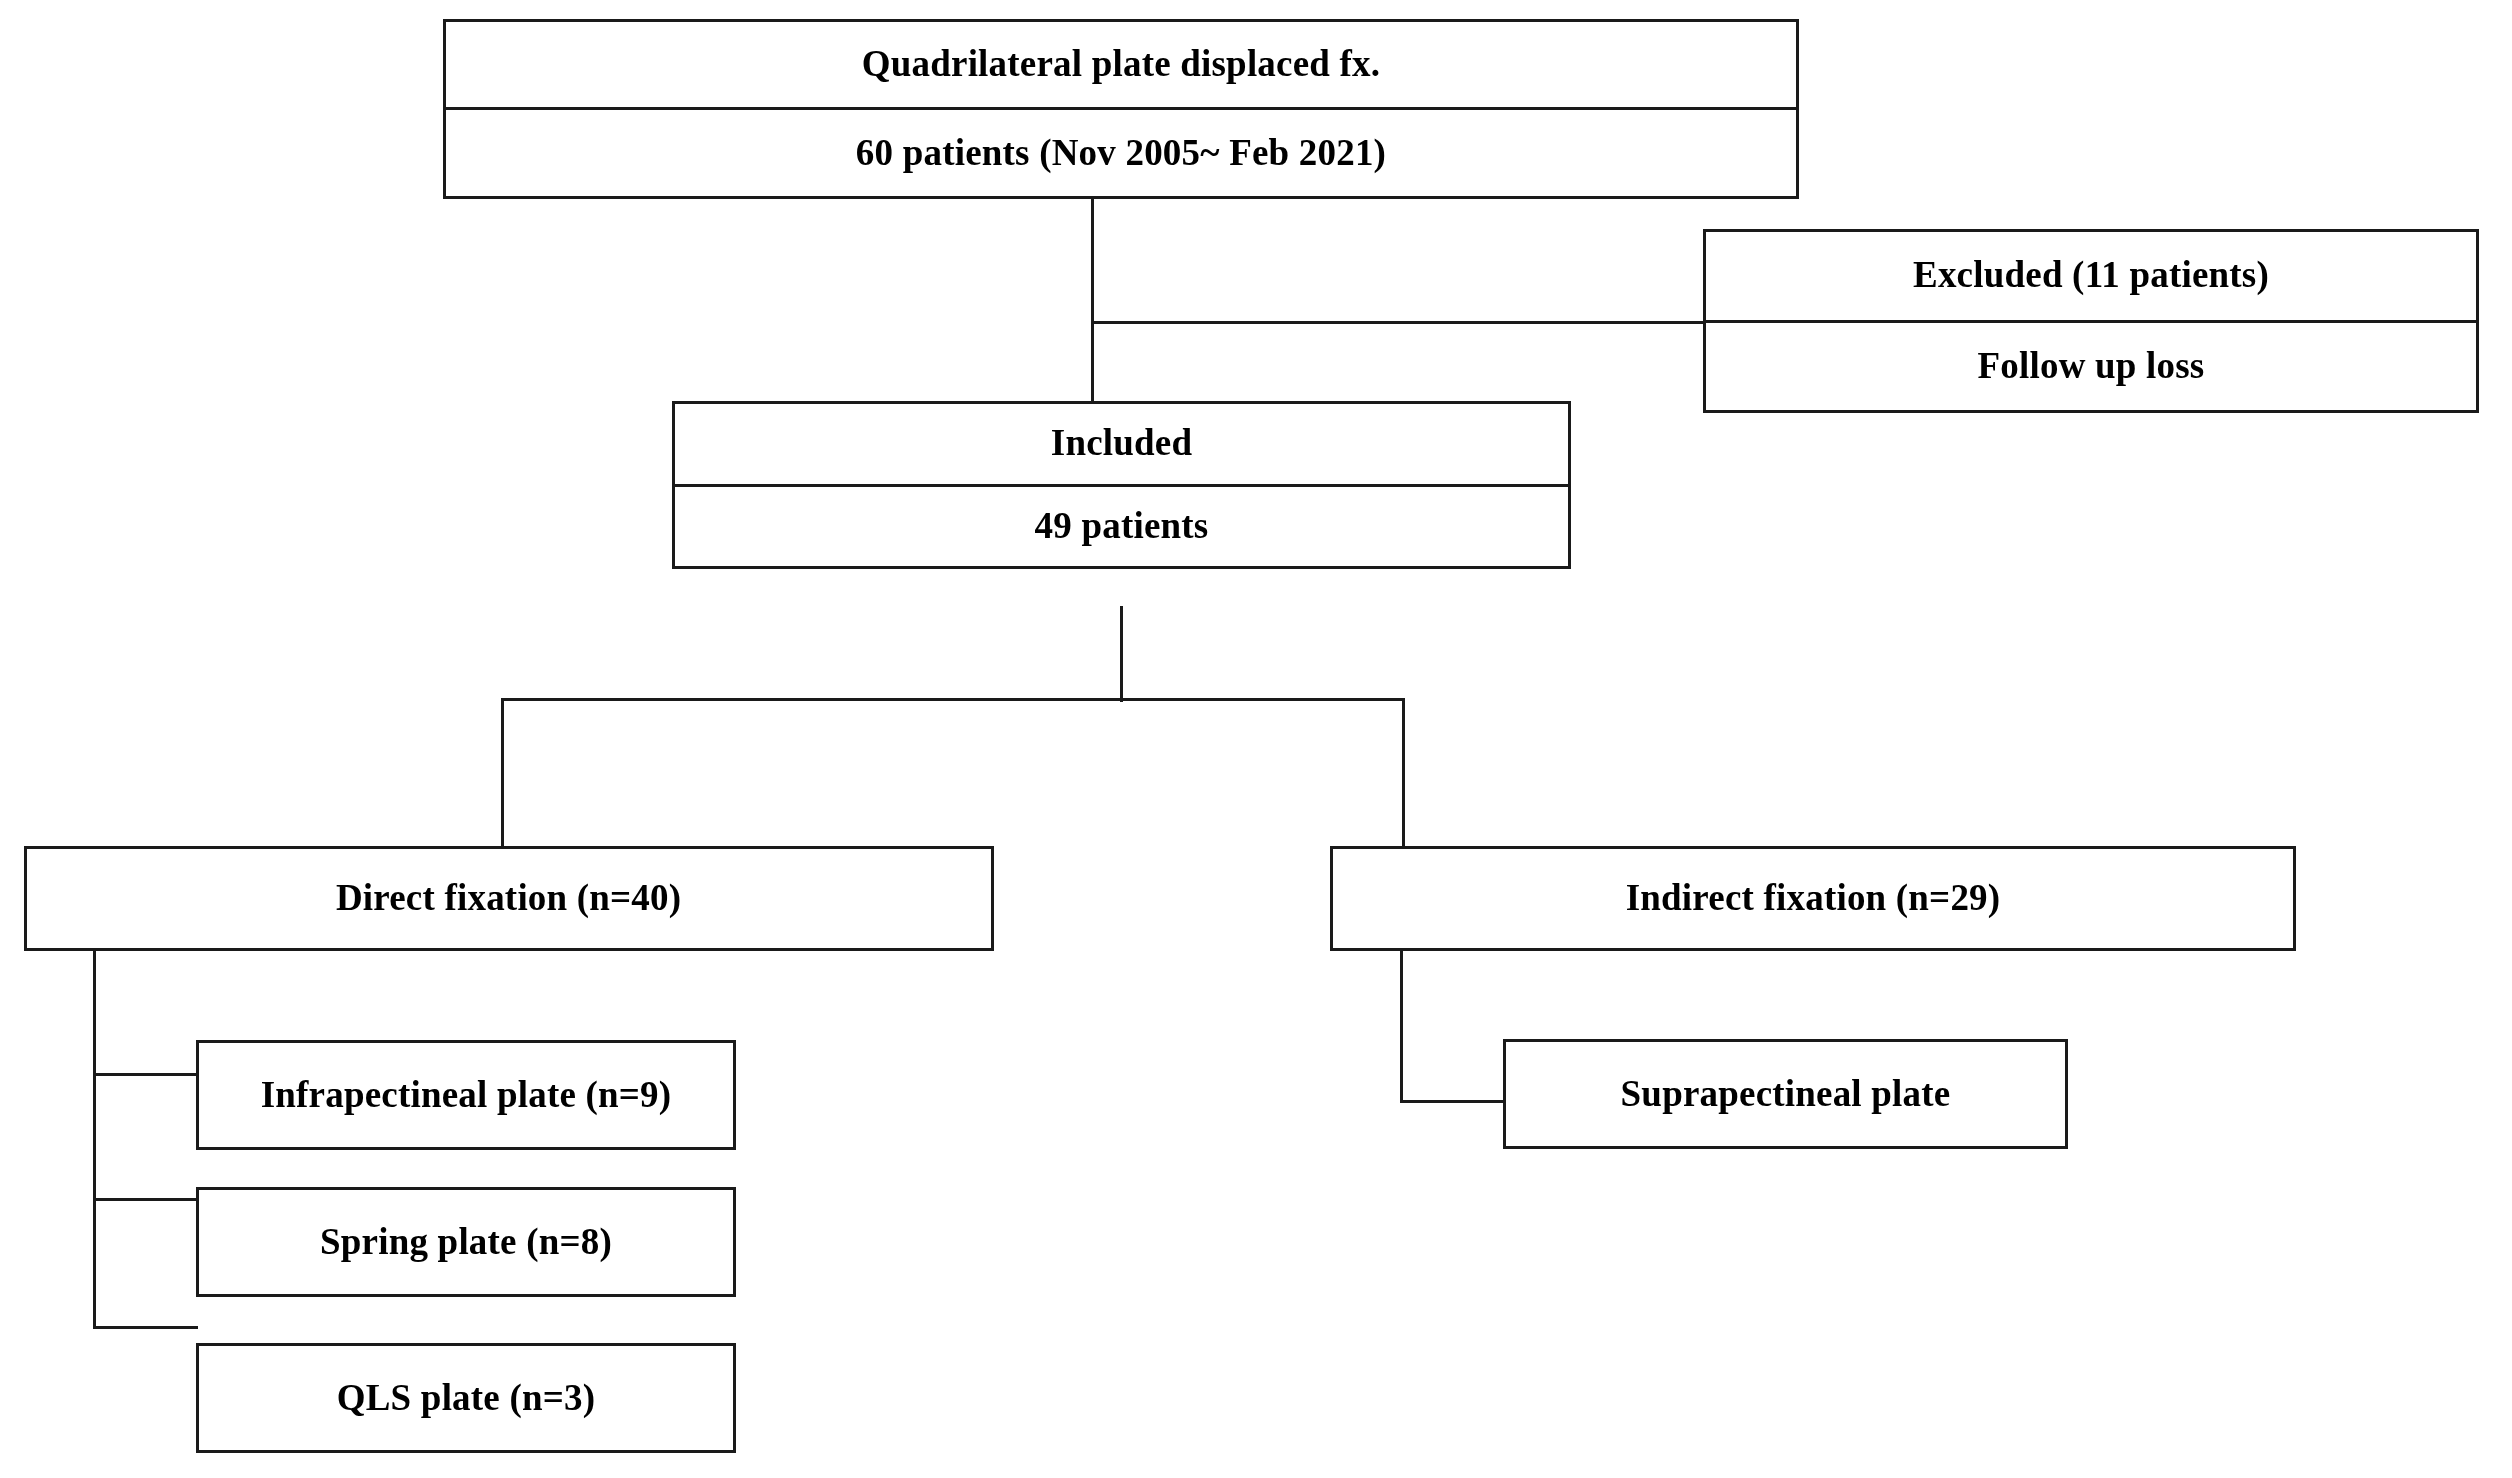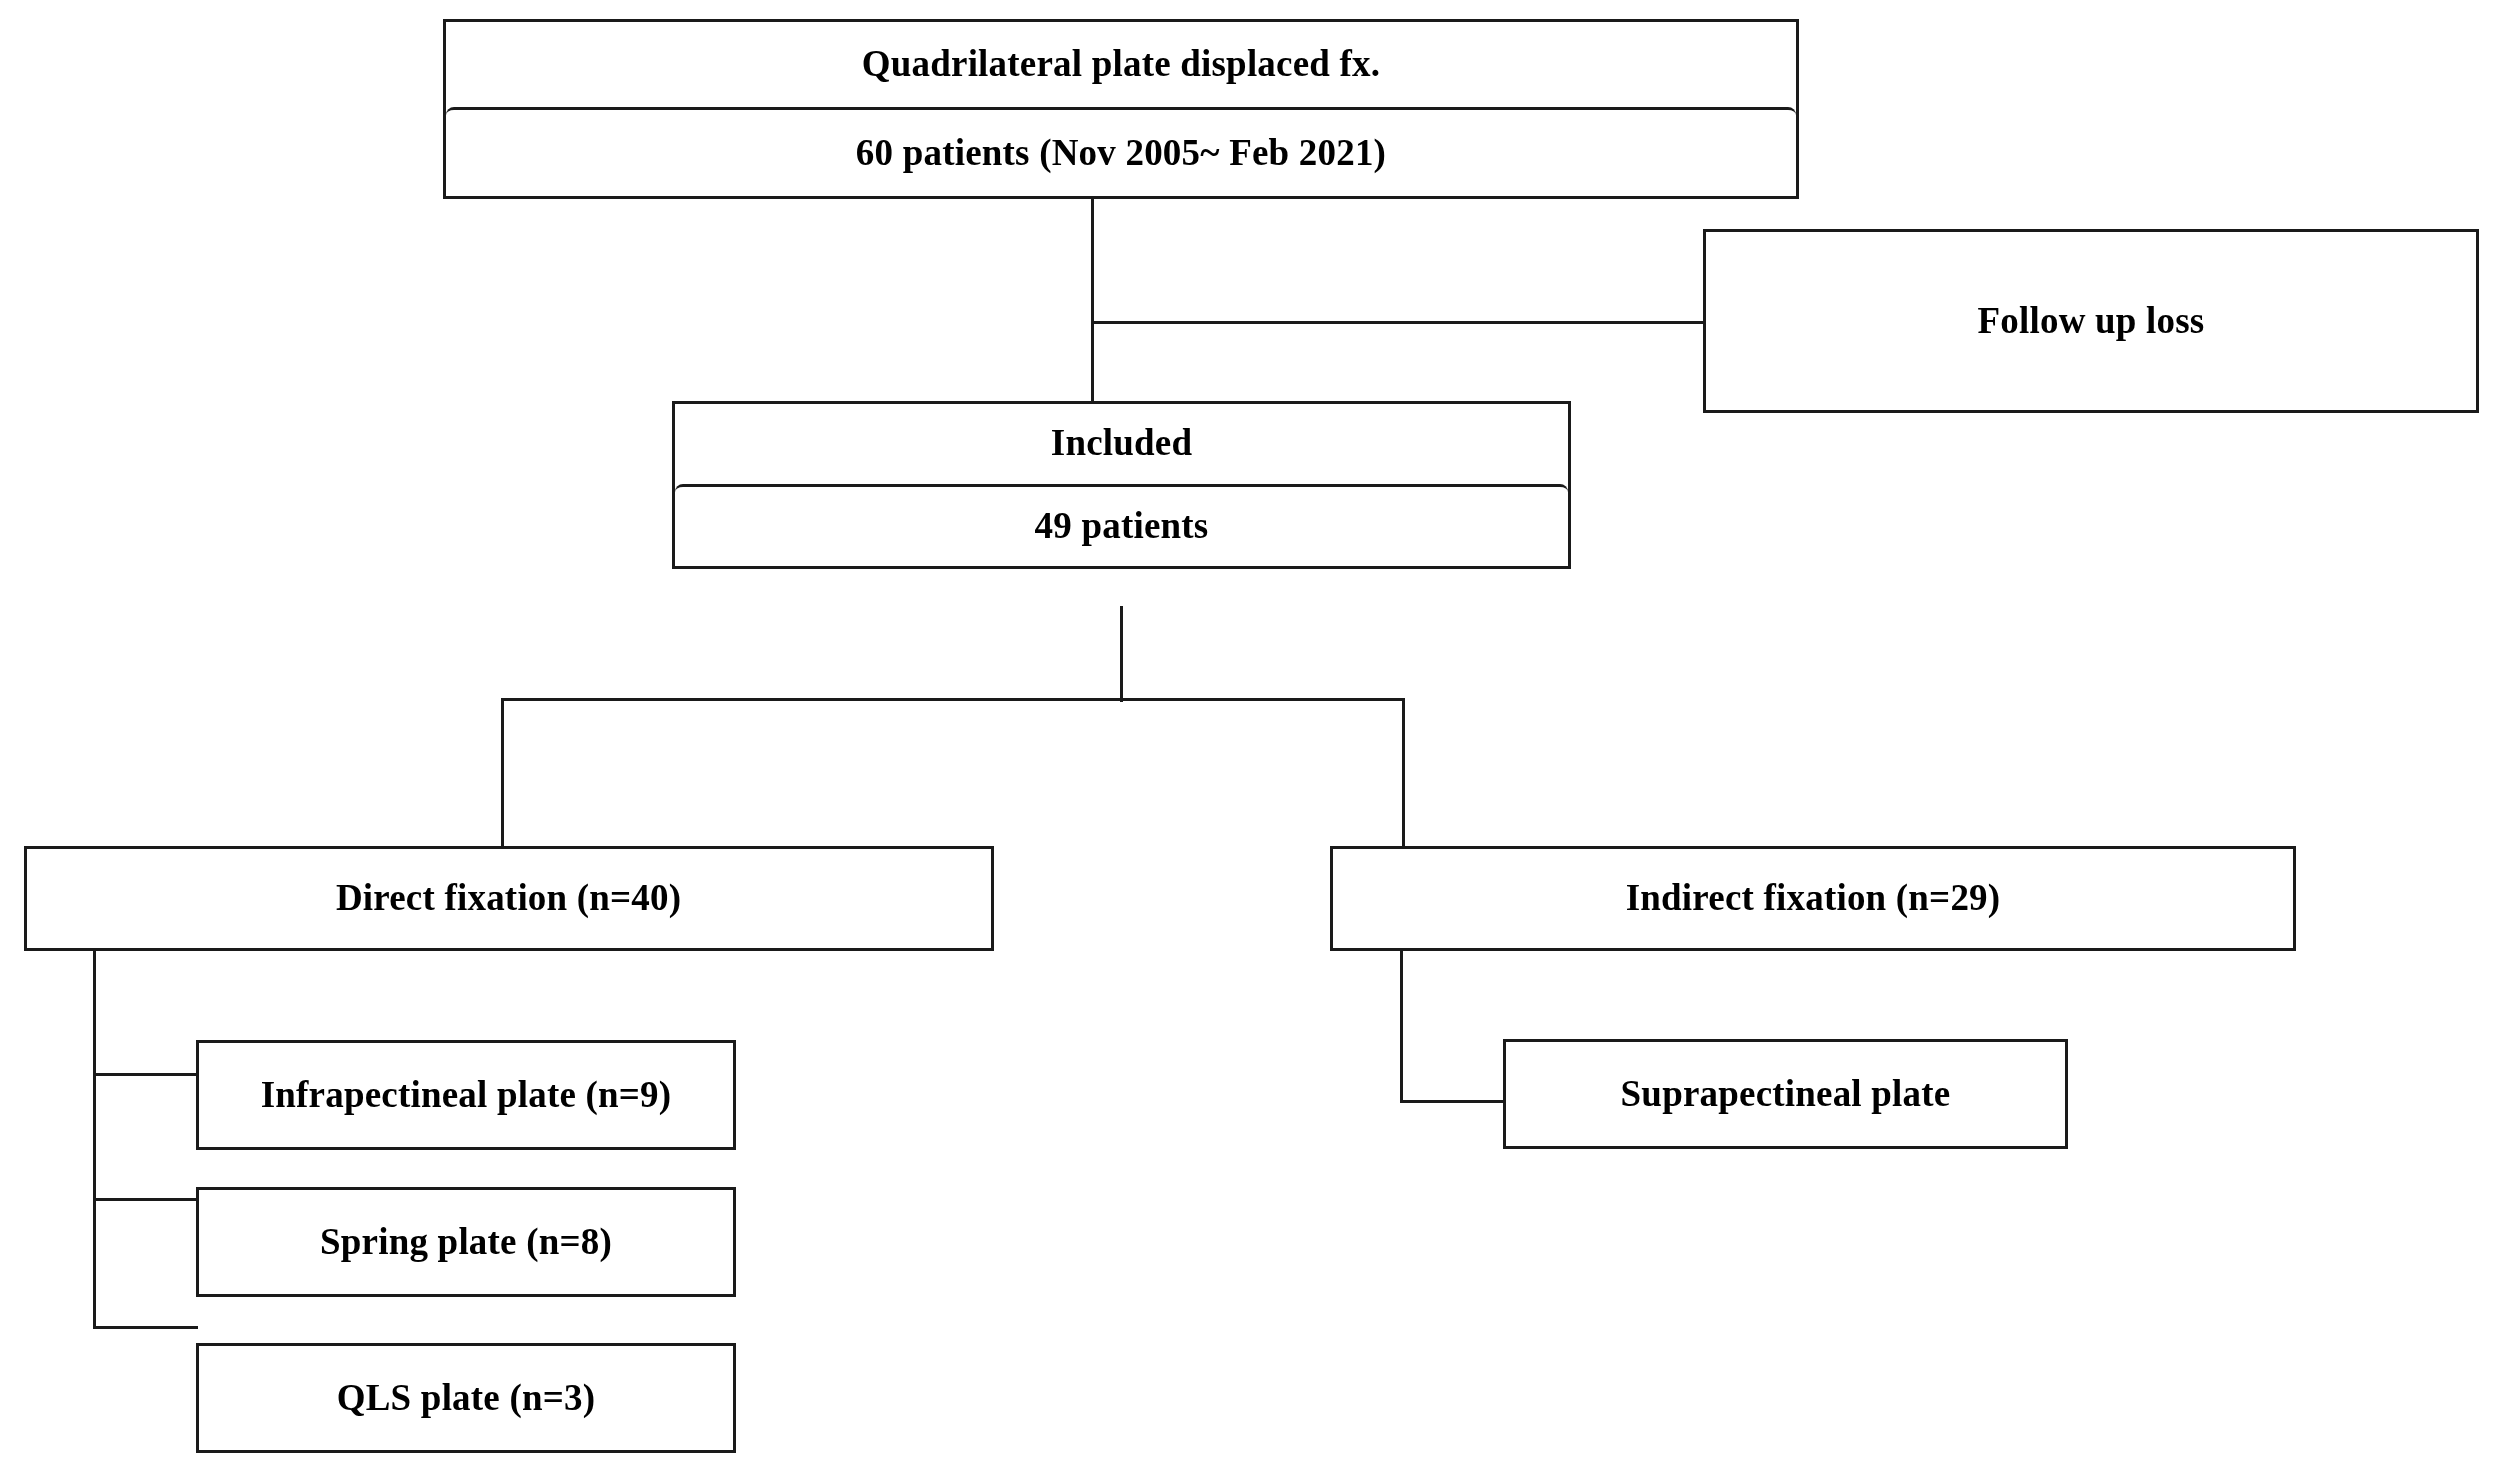--- a/index.html
+++ b/index.html
@@ -30,21 +30,20 @@
     justify-content: center;
     text-align: center;
     font-weight: bold;
     color: #000000;
     font-size: 37px;
     letter-spacing: 0.2px;
     line-height: 1.1;
     padding: 0 8.4px;
     box-sizing: border-box;
     white-space: nowrap;
-    border-radius: 8px;
   }
   .cell + .cell {
     border-top: 3.4px solid #1a1a1a;
   }
   .line {
     position: absolute;
     background: #1a1a1a;
   }
   .line.h { height: 3.4px; }
   .line.v { width: 3.4px; }
@@ -75,20 +74,21 @@
 
   <div class="line v" style="left:1400px; top:951px; height:152px;"></div>
   <div class="line h" style="left:1400px; top:1100px; width:106px;"></div>
 
   <div class="node" style="left:443px; top:18.6px; width:1356px; height:180px;">
     <div class="cell">Quadrilateral plate displaced fx.</div>
     <div class="cell">60 patients (Nov 2005~ Feb 2021)</div>
   </div>
 
   <div class="node" style="left:1703px; top:229px; width:776px; height:184px;">
+    <div class="cell">Excluded (11 patients)</div>
     <div class="cell">Follow up loss</div>
   </div>
 
   <div class="node" style="left:672px; top:401px; width:899px; height:168px;">
     <div class="cell">Included</div>
     <div class="cell">49 patients</div>
   </div>
 
   <div class="node" style="left:23.6px; top:846px; width:970px; height:105px;">
     <div class="cell">Direct fixation (n=40)</div>

